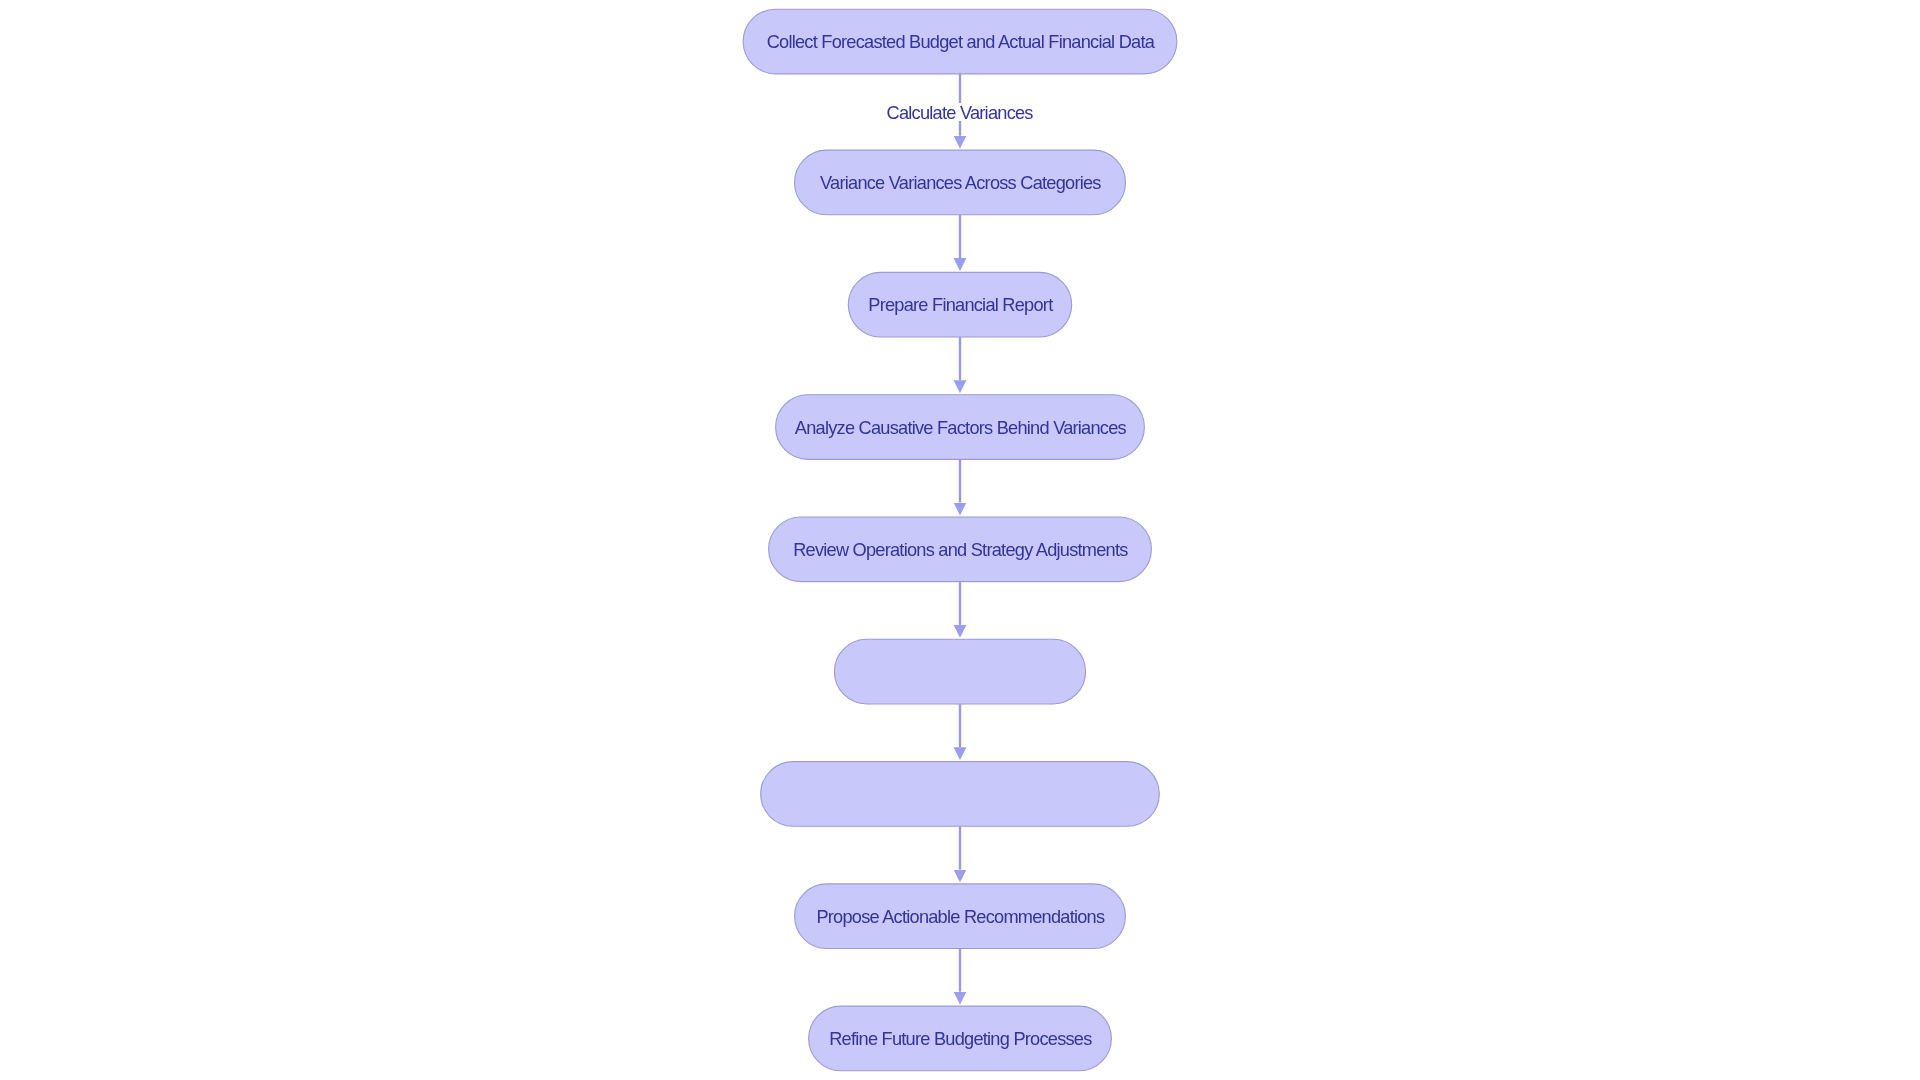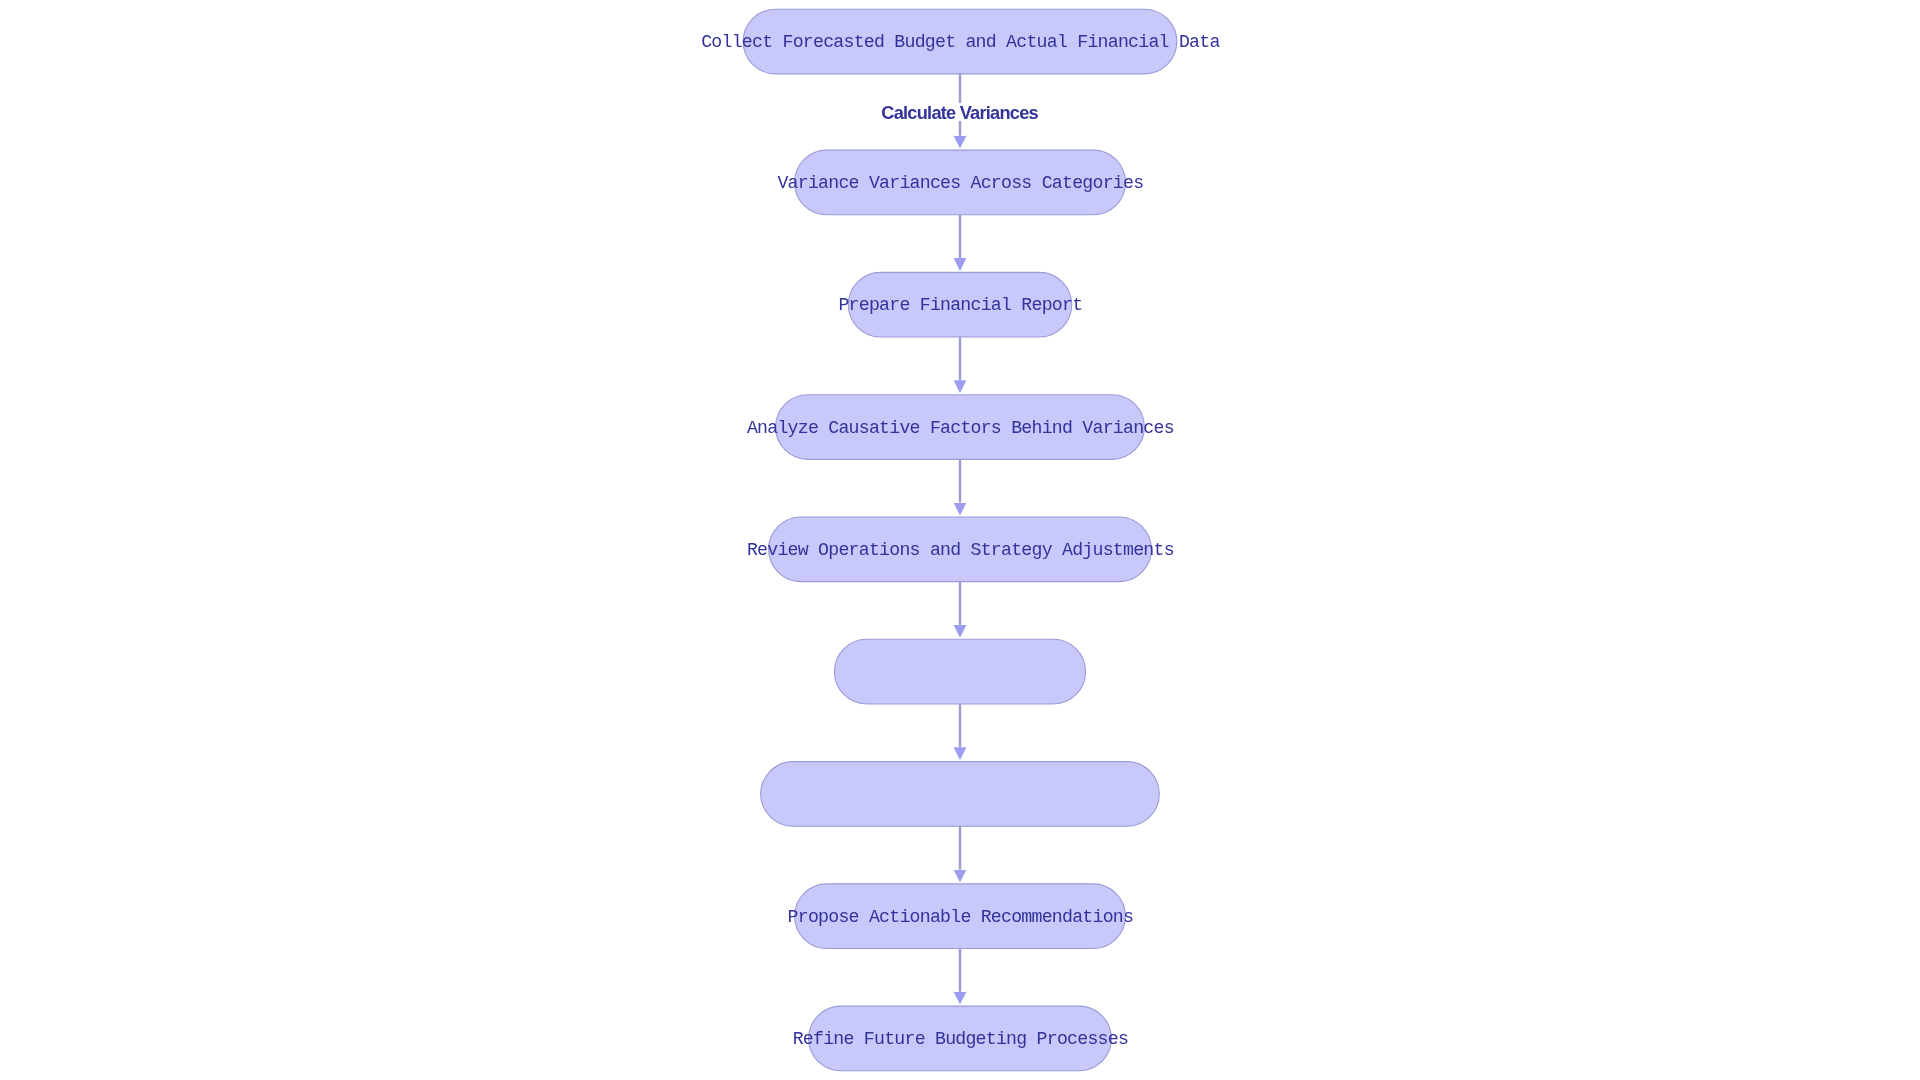--- a/index.html
+++ b/index.html
@@ -15,28 +15,27 @@
     left:50%;
     transform:translate3d(-50%,0,0);
     display:flex;align-items:center;justify-content:center;
     padding:0;
     background:transparent;
     color:#33339c;
     font-size:18.2px;
     letter-spacing:-0.75px;
     white-space:nowrap;
     line-height:1;
-    font-family:Liberation Mono, monospace;
   }
   .node-label{display:block;margin-right:-0.75px;position:relative;top:0.8px;}
 
   #diagram-svg{position:absolute;left:0;top:0;width:1920px;height:1080px;display:block;}
   .edge-label{position:absolute;left:50%;transform:translate3d(-50%,-50%,0);will-change:transform;
               background:#ffffff;color:#33339c;font-size:18.2px;letter-spacing:-0.75px;
-              white-space:nowrap;padding:0 6px;height:18px;line-height:21px;box-sizing:border-box;text-indent:-0.75px;font-weight:bold;}
+              white-space:nowrap;padding:0 6px;height:18px;line-height:21px;box-sizing:border-box;text-indent:-0.75px;}
 
   #n1{top:9.20px;width:433.7px}
   #n2{top:150.11px;width:331.0px}
   #n3{top:272.41px;width:223.4px}
   #n4{top:394.70px;width:368.8px}
   #n5{top:517.00px;width:382.8px}
   #n6{top:639.30px;width:251.2px}
   #n7{top:761.60px;width:398.6px}
   #n8{top:883.90px;width:330.8px}
   #n9{top:1006.11px;width:302.8px}

